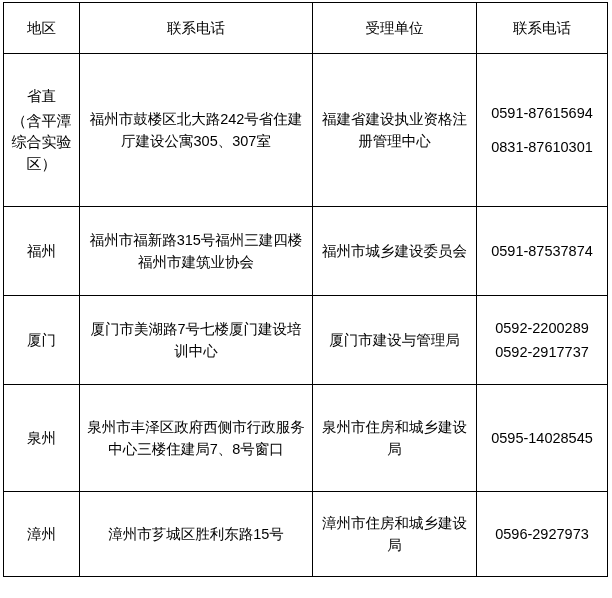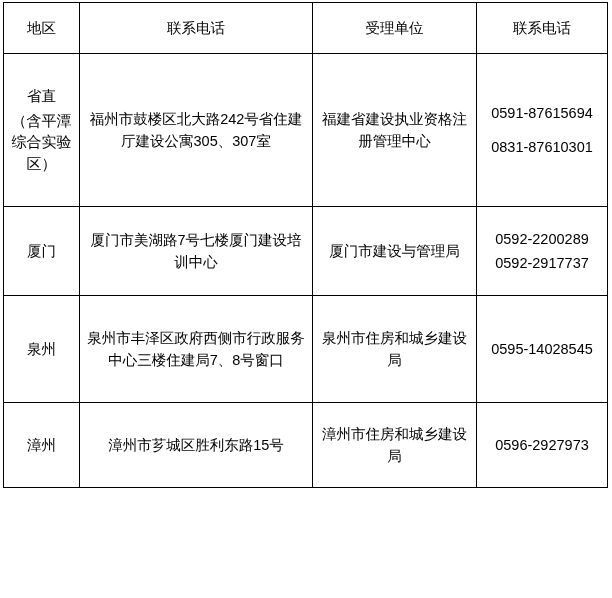--- a/index.html
+++ b/index.html
@@ -113,20 +113,30 @@
         </td>
         <td class="addr-cell">福州市鼓楼区北大路242号省住建厅建设公寓305、307室</td>
         <td class="unit-cell">福建省建设执业资格注册管理中心</td>
         <td class="phone-cell">
           <span class="phone-line">0591-87615694</span>
           <span class="phone-gap"></span>
           <span class="phone-line">0831-87610301</span>
         </td>
       </tr>
 
+      <tr class="row-fuzhou">
+        <td class="region-cell">
+          <span class="region-main">福州</span>
+        </td>
+        <td class="addr-cell">福州市福新路315号福州三建四楼福州市建筑业协会</td>
+        <td class="unit-cell">福州市城乡建设委员会</td>
+        <td class="phone-cell">
+          <span class="phone-line">0591-87537874</span>
+        </td>
+      </tr>
 
       <tr class="row-xiamen">
         <td class="region-cell">
           <span class="region-main">厦门</span>
         </td>
         <td class="addr-cell">厦门市美湖路7号七楼厦门建设培训中心</td>
         <td class="unit-cell">厦门市建设与管理局</td>
         <td class="phone-cell">
           <span class="phone-line">0592-2200289</span>
           <span class="phone-line" style="margin-top:2px;">0592-2917737</span>

